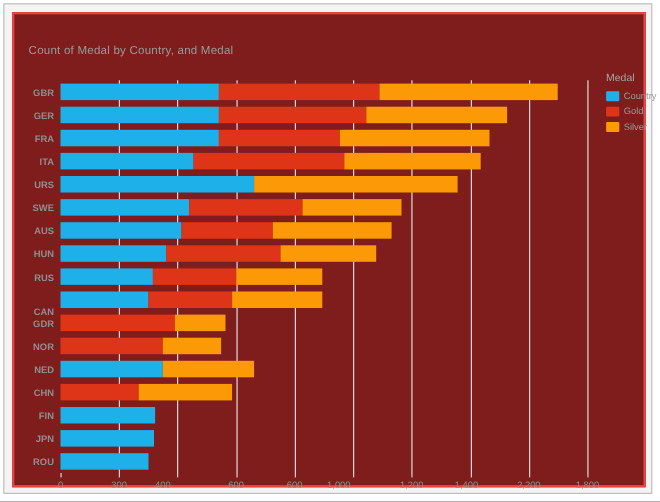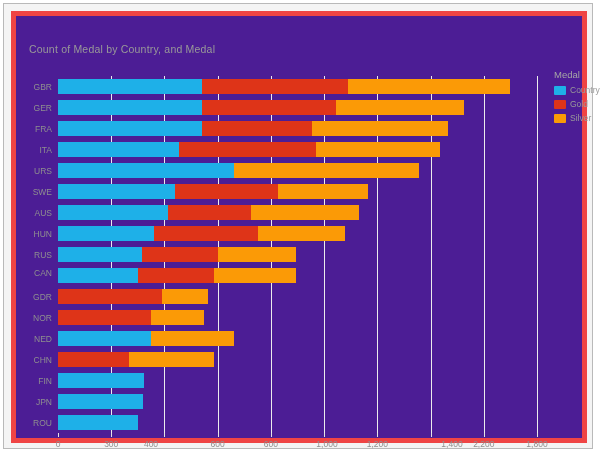--- a/index.html
+++ b/index.html
@@ -12,22 +12,22 @@
   #frame{
     position:absolute;left:3px;top:3px;
     width:590px;height:446px;
     border:1px solid #b9b9b9;
     background:#f4f4f4;
     box-sizing:border-box;
   }
   #card{
     position:absolute;left:7px;top:7px;
     width:576px;height:432px;
-    background:#4c1d95;
-    border:5px solid #ef4444;
+    background:#7f1d1d;
+    border:2px solid #ef4444;
     box-sizing:border-box;
   }
   #chart-title{
     position:absolute;left:13px;top:27px;
     font-size:10.5px;color:#999999;
     letter-spacing:.2px;white-space:nowrap;
   }
   
   #legend{
     position:absolute;left:538px;top:53px;width:58px;
@@ -55,21 +55,21 @@
     position:absolute;top:0;bottom:0;width:1px;background:#ececec;
   }
   #bars{position:absolute;inset:0;}
   .bar-row{
     position:absolute;left:0;right:0;display:flex;
   }
   .seg{height:100%;}
   #ylabels{position:absolute;left:0;top:60px;width:36px;height:357px;}
   .ylab{
     position:absolute;right:0;text-align:center;
-    font-size:8.5px;color:#8f8f8f;white-space:nowrap;
+    font-size:8.5px;color:#8f8f8f;white-space:nowrap;font-weight:bold;
   }
   
   #xaxis{
     position:absolute;left:42px;top:417px;width:479px;height:22px;
   }
   .xtick{
     position:absolute;top:6px;
     font-size:8.5px;color:#8f8f8f;
     transform:translateX(-50%);
     white-space:nowrap;
@@ -107,21 +107,21 @@
     <div id="ylabels">
         <div class="ylab" style="top: 6px;">GBR</div>
         <div class="ylab" style="top: 27px;">GER</div>
         <div class="ylab" style="top: 48px;">FRA</div>
         <div class="ylab" style="top: 69px;">ITA</div>
         <div class="ylab" style="top: 90px;">URS</div>
         <div class="ylab" style="top: 111px;">SWE</div>
         <div class="ylab" style="top: 132px;">AUS</div>
         <div class="ylab" style="top: 153px;">HUN</div>
         <div class="ylab" style="top: 174px;">RUS</div>
-        <div class="ylab" style="top: 192px;">CAN</div>
+        <div class="ylab" style="top: 205px;">CAN</div>
         <div class="ylab" style="top: 216px;">GDR</div>
         <div class="ylab" style="top: 237px;">NOR</div>
         <div class="ylab" style="top: 258px;">NED</div>
         <div class="ylab" style="top: 279px;">CHN</div>
         <div class="ylab" style="top: 300px;">FIN</div>
         <div class="ylab" style="top: 321px;">JPN</div>
         <div class="ylab" style="top: 342px; padding-left: 28px;">ROU</div>
       </div>
 
     <div id="plot">
@@ -219,25 +219,25 @@
         <div class="xtick" style="left: 0px;">0</div>
         <div class="xtickmark" style="left: 53.2222px;"></div>
         <div class="xtick" style="left: 53.2222px;">300</div>
         <div class="xtickmark" style="left: 106.444px;"></div>
         <div class="xtick" style="left: 93px;">400</div>
         <div class="xtickmark" style="left: 159.667px;"></div>
         <div class="xtick" style="left: 159.667px;">600</div>
         <div class="xtickmark" style="left: 212.889px;"></div>
         <div class="xtick" style="left: 212.889px;">600</div>
         <div class="xtickmark" style="left: 266.111px;"></div>
-        <div class="xtick" style="left: 269px; text-align: center;">1,000</div>
+        <div class="xtick" style="left: 253px; text-align: center;">1,000</div>
         <div class="xtickmark" style="left: 319.333px;"></div>
         <div class="xtick" style="left: 319.333px;">1,200</div>
         <div class="xtickmark" style="left: 372.556px;"></div>
-        <div class="xtick" style="left: 394px;">1,400</div>
+        <div class="xtick" style="left: 369px;">1,400</div>
         <div class="xtickmark" style="left: 425.778px;"></div>
         <div class="xtick" style="left: 425.778px;">2,200</div>
         <div class="xtickmark" style="left: 479px;"></div>
         <div class="xtick" style="left: 479px;">1,800</div>
       </div>
 
   </div>
 </div>
 
 </body></html>

